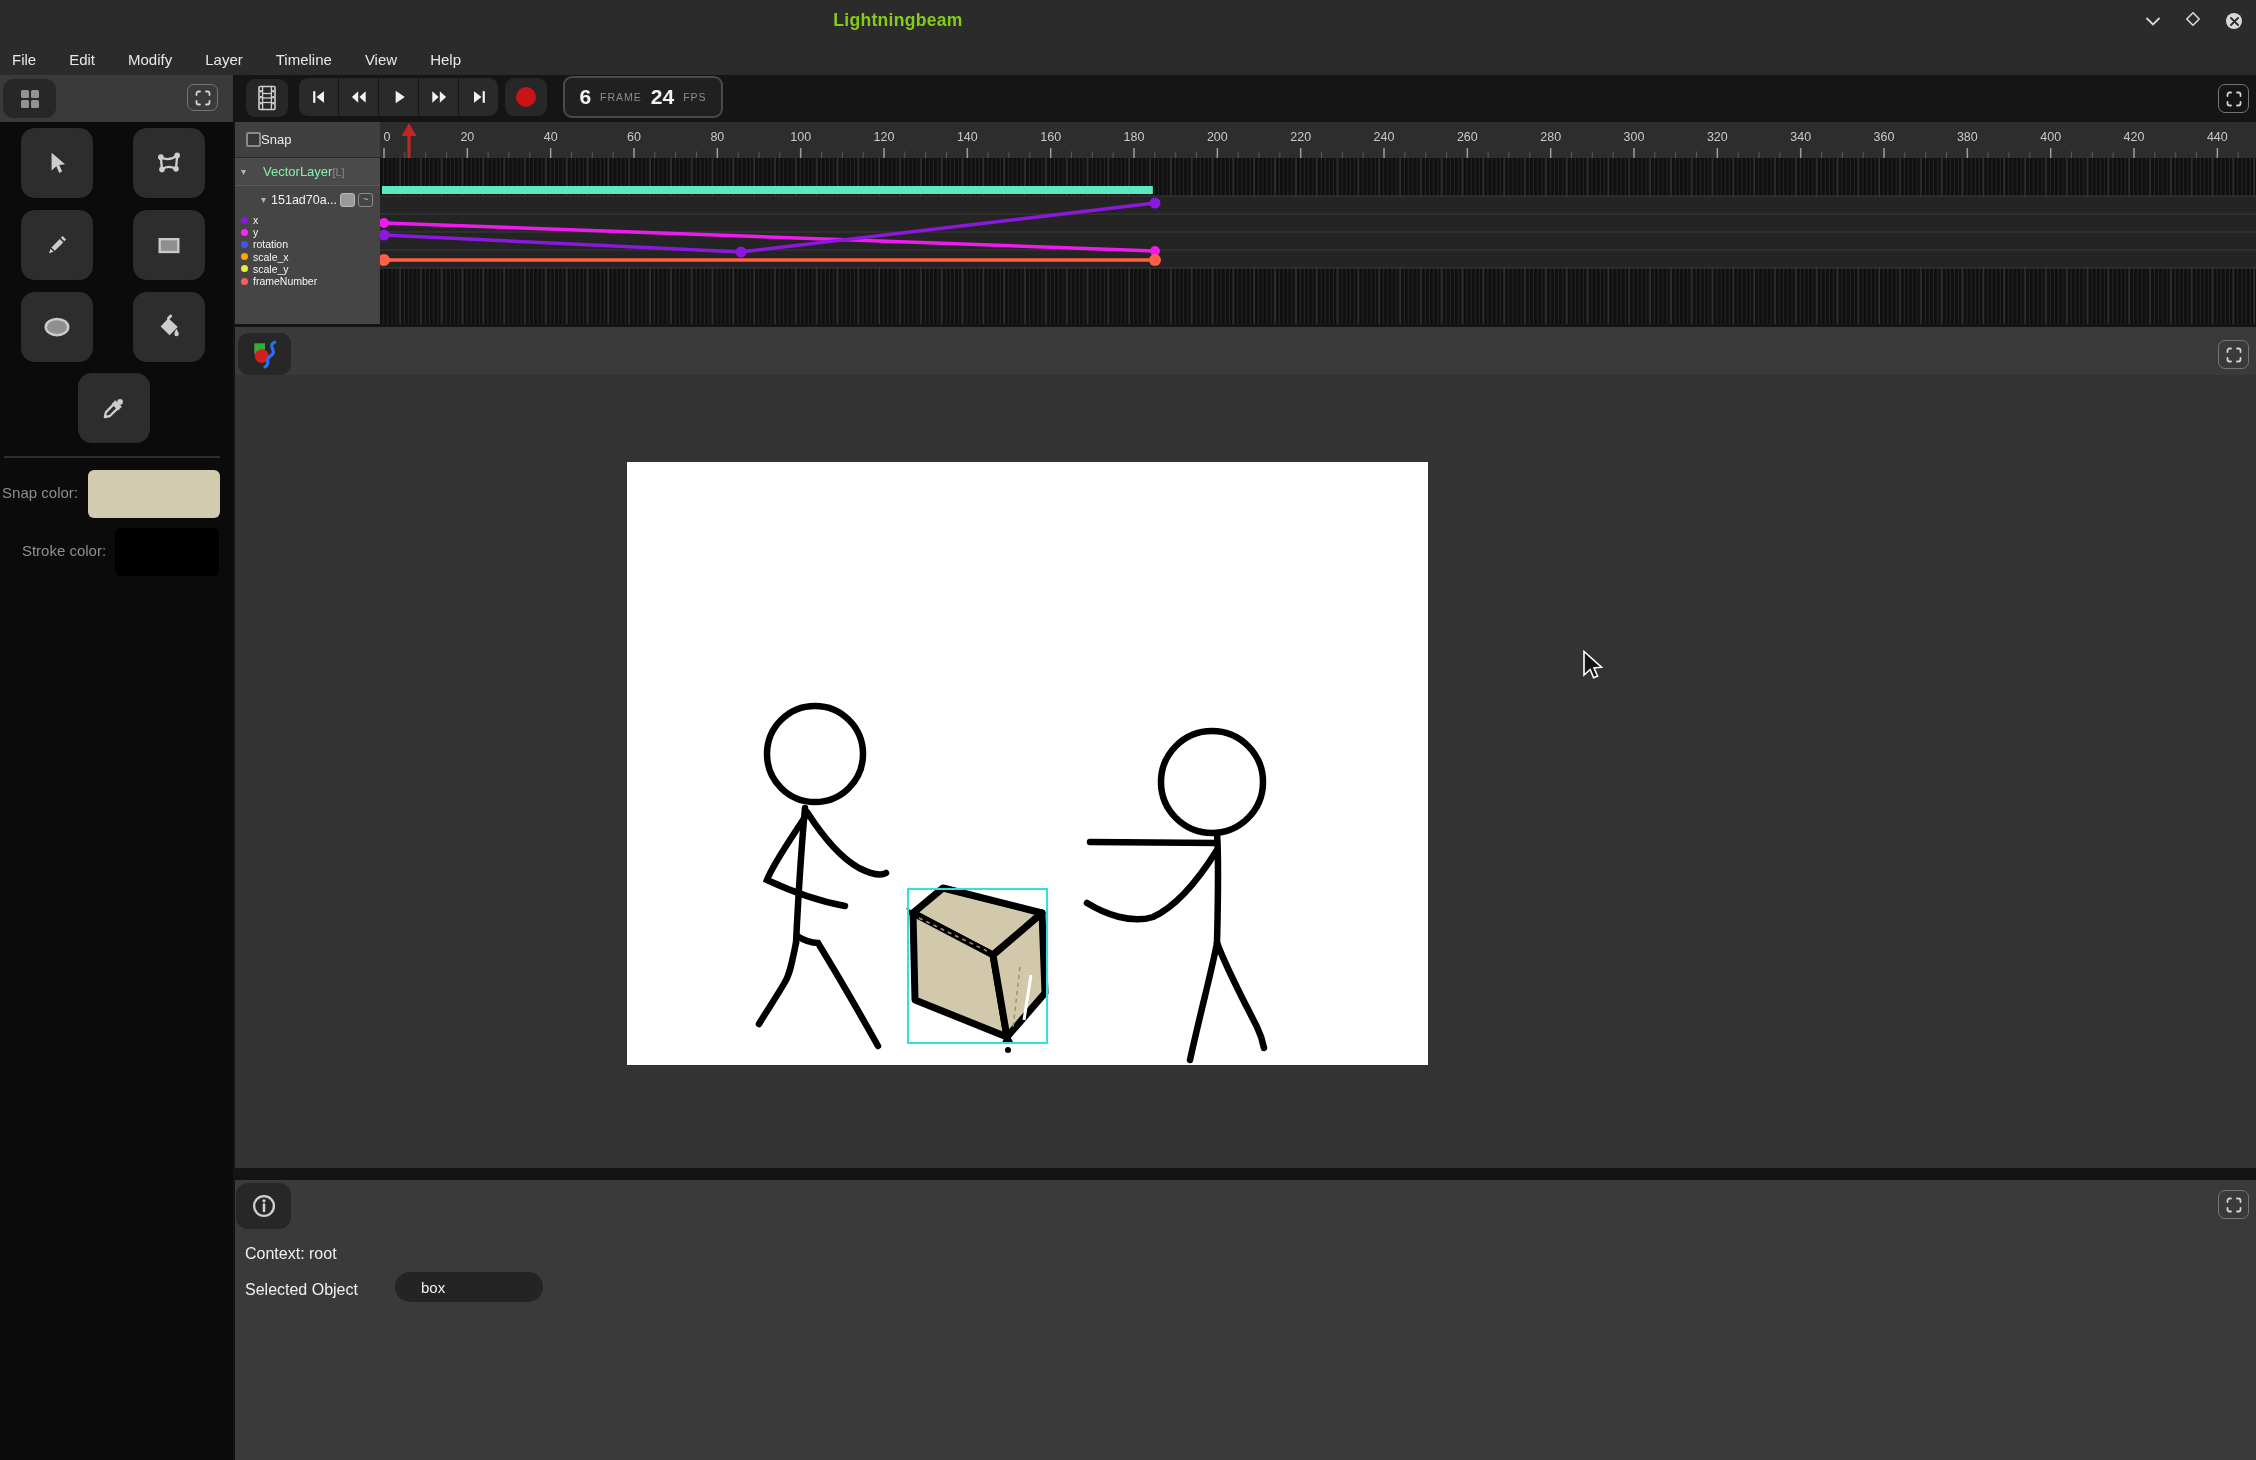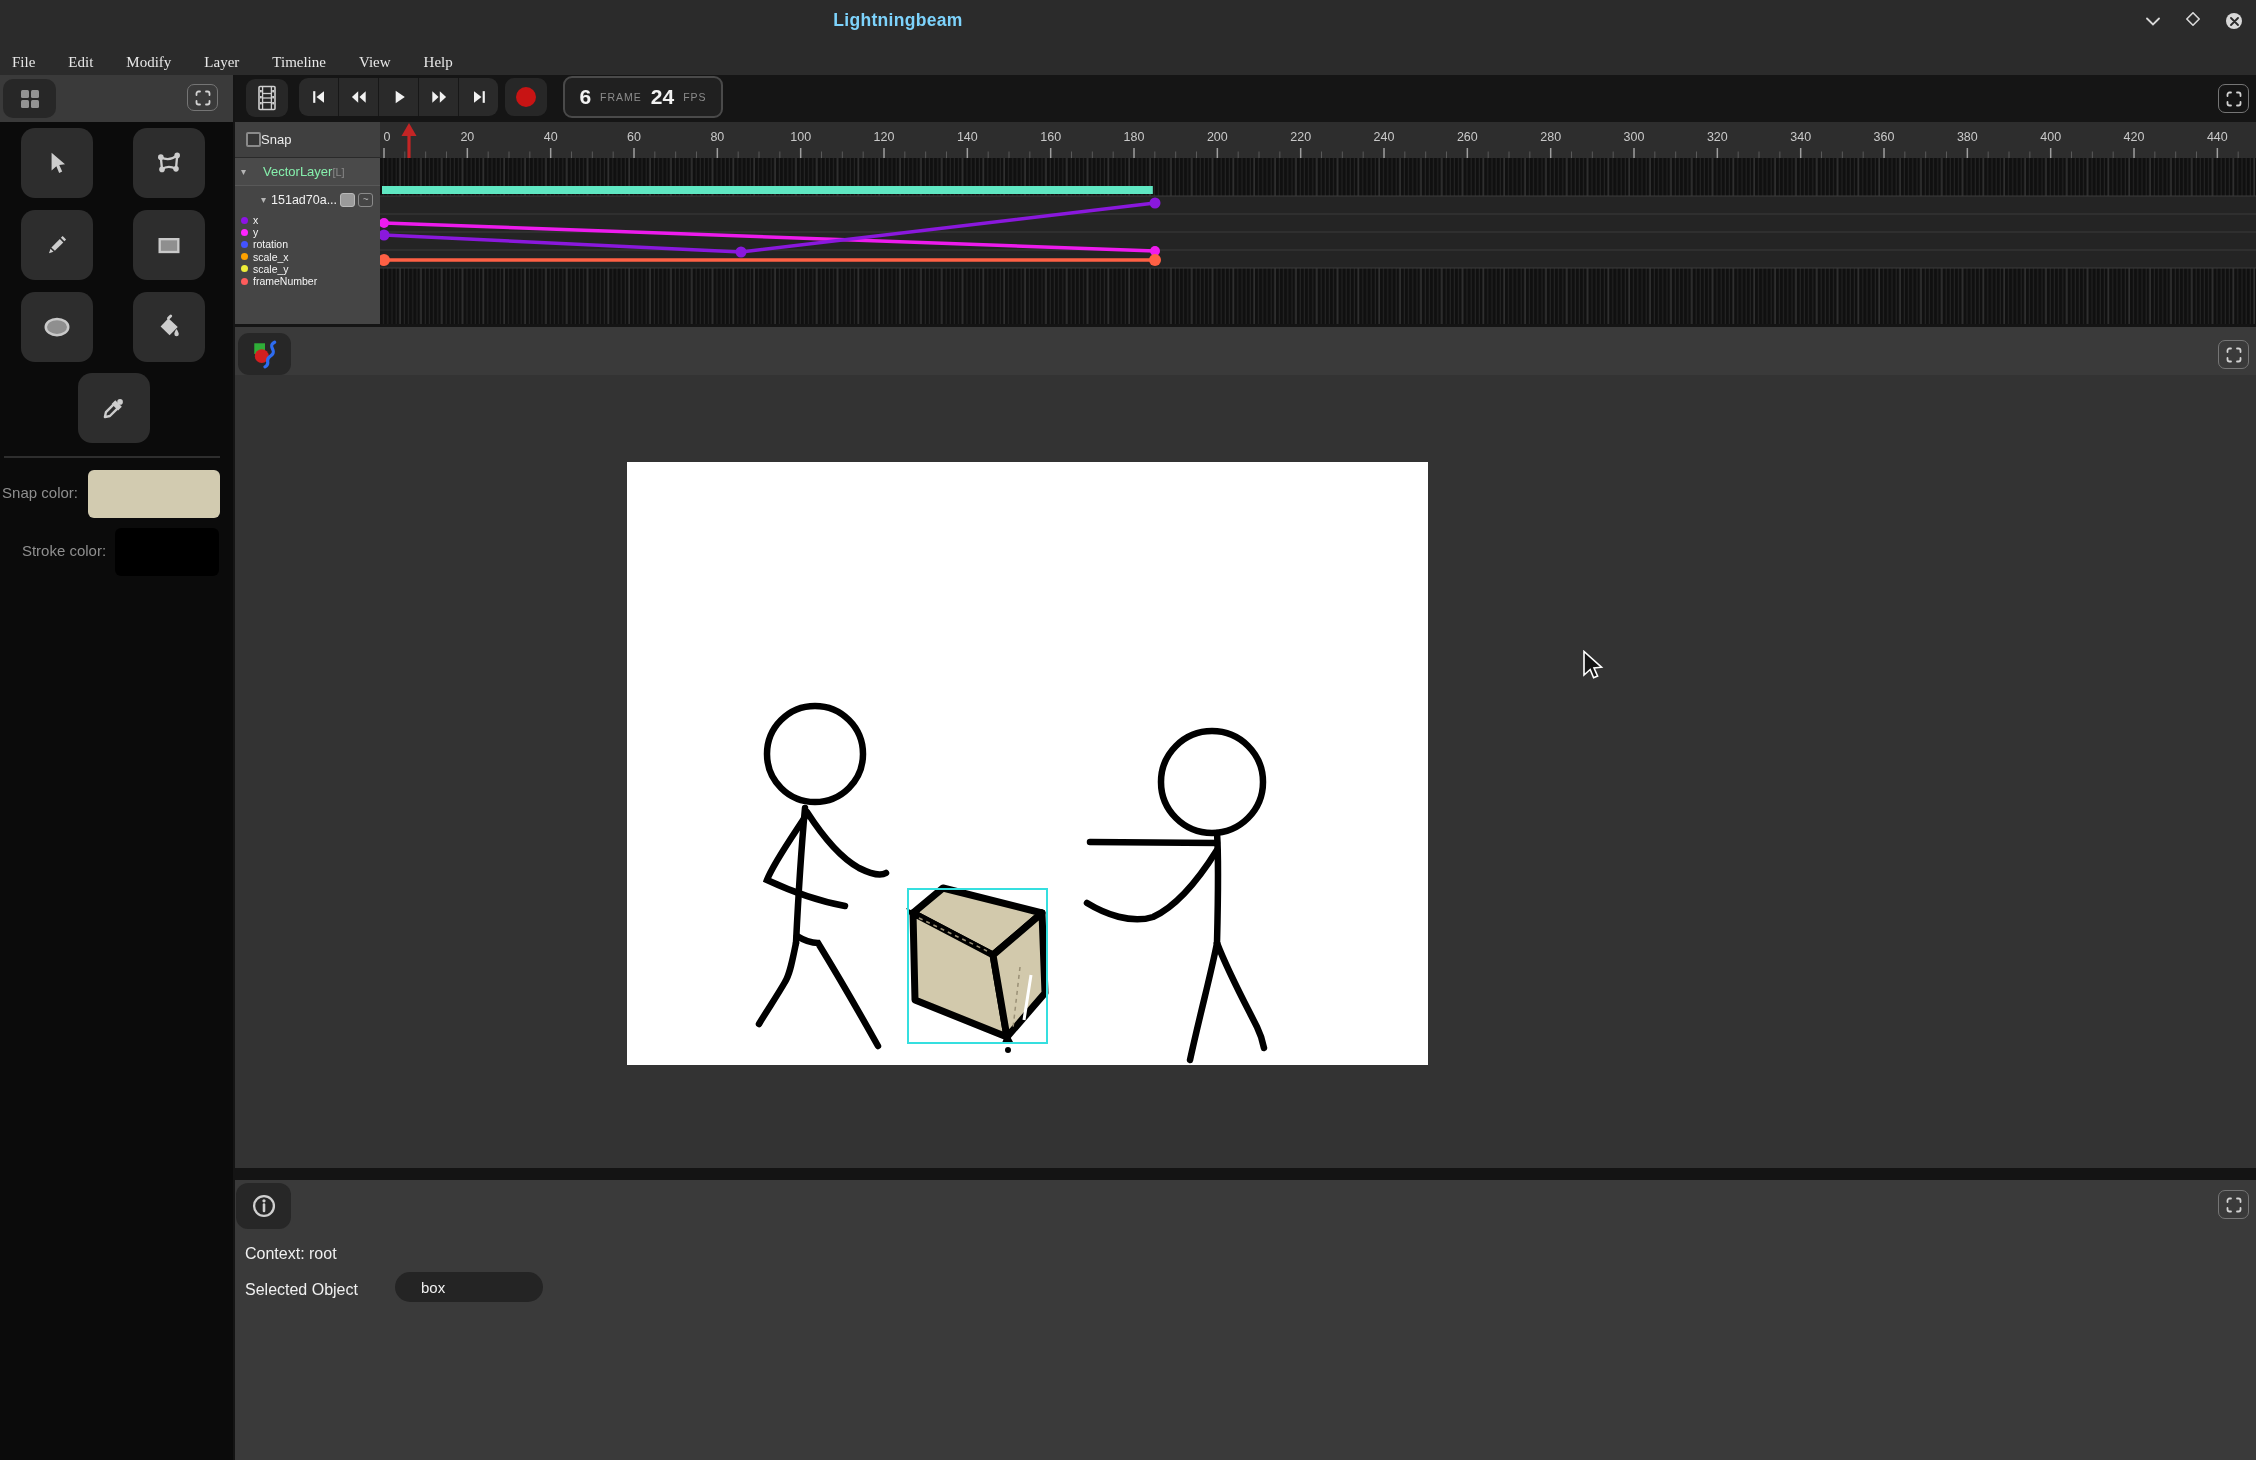--- a/index.html
+++ b/index.html
@@ -5,23 +5,23 @@
   html,body{margin:0;padding:0;}
   body{
     width:2256px;height:1460px;position:relative;overflow:hidden;
     background:#141414;color:#ececec;
     font-family:"Liberation Sans","DejaVu Sans",sans-serif;
     -webkit-font-smoothing:antialiased;
   }
   .abs{position:absolute;}
   
   .titlebar{left:0;top:0;width:2256px;height:75px;background:#2b2b2b;}
-  .win-title{left:0;top:10px;width:1796px;text-align:center;font-size:17.5px;font-weight:bold;color:#7dd3fc;letter-spacing:.3px;}
+  .win-title{left:0;top:10px;width:1796px;text-align:center;font-size:17.5px;font-weight:bold;color:#84cc16;letter-spacing:.3px;}
   .win-controls{right:14px;top:12px;display:flex;align-items:center;gap:26px;}
-  .menubar{left:6px;top:44px;display:flex;align-items:flex-end;gap:21px;height:30px;font-family:Liberation Serif, serif;}
+  .menubar{left:6px;top:44px;display:flex;align-items:center;gap:21px;height:30px;}
   .menu-item{font-size:15px;color:#e8e8e8;padding:3px 6px;cursor:default;}
   
   .sidebar{left:0;top:75px;width:233px;height:1385px;background:#0b0b0b;}
   .sidebar-header{left:0;top:75px;width:233px;height:47px;background:#3a3a3a;}
   .sq-btn{background:#272727;border-radius:10px;display:flex;align-items:center;justify-content:center;}
   .expand-btn{border:1.5px solid #757575;border-radius:7px;background:transparent;display:flex;align-items:center;justify-content:center;box-sizing:border-box;}
   .tool-btn{width:72px;height:70px;background:#2d2d2d;border-radius:14px;display:flex;align-items:center;justify-content:center;}
   .side-divider{left:4px;top:456px;width:216px;height:2px;background:#2e2e2e;}
   .color-label{font-size:15px;color:#8f8f8f;}
   .swatch{border-radius:6px;}

